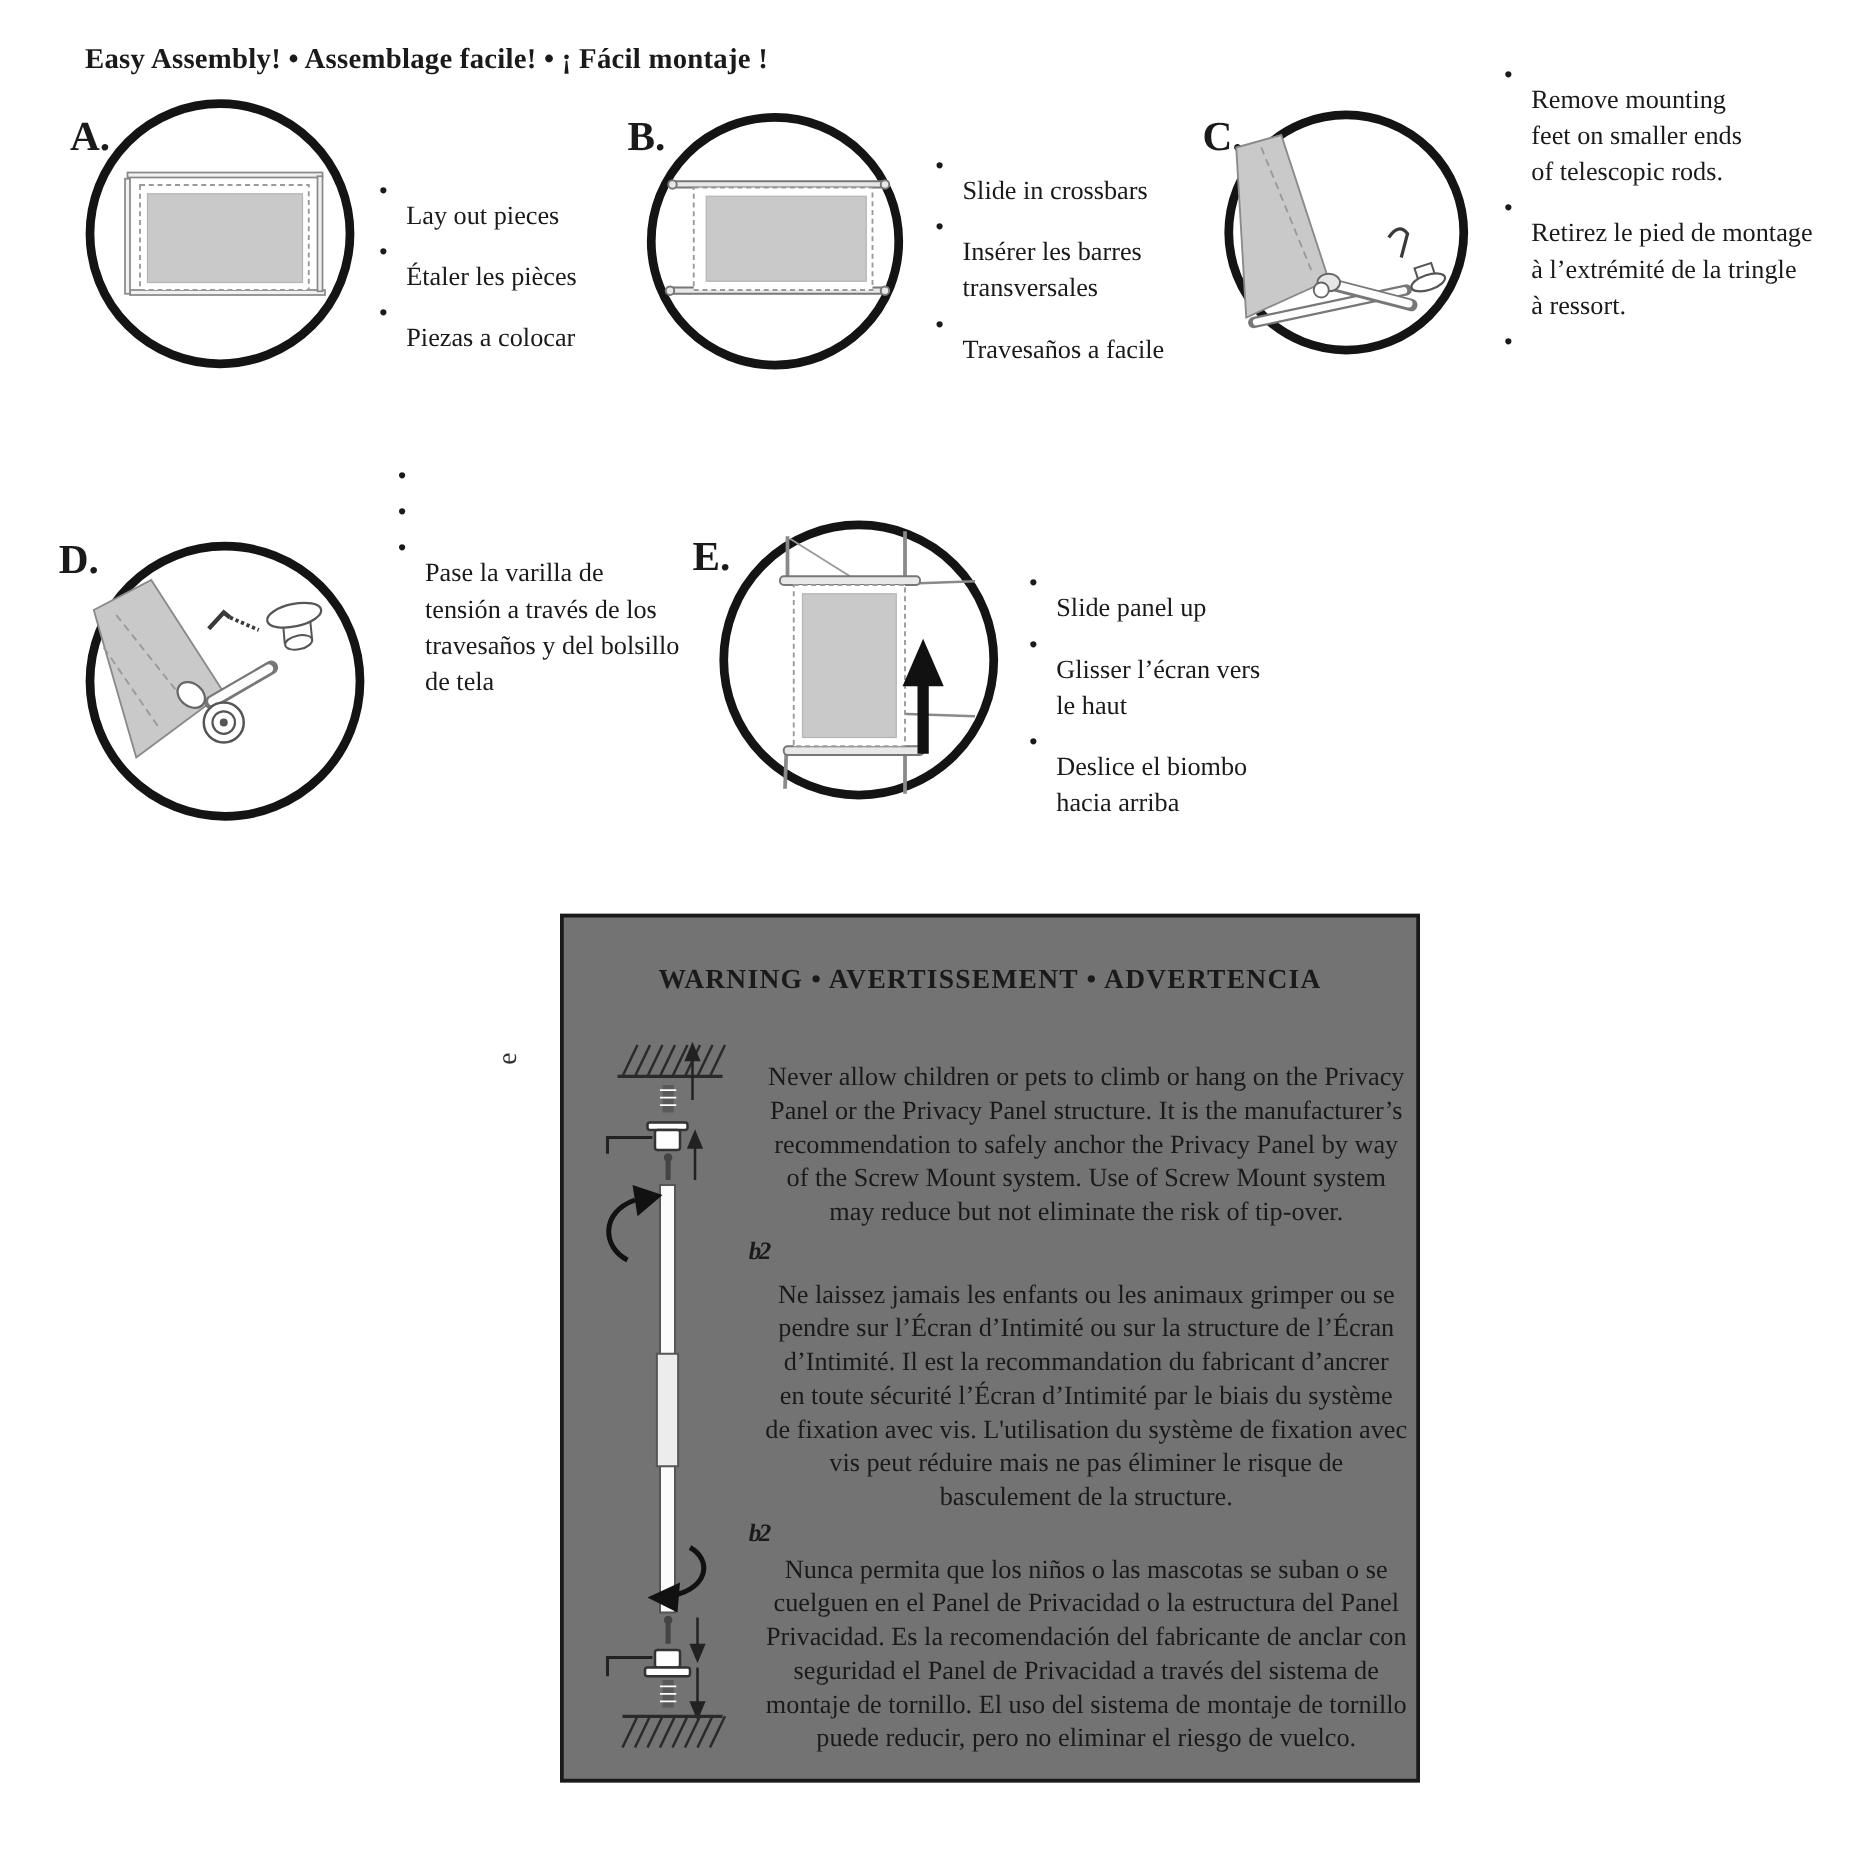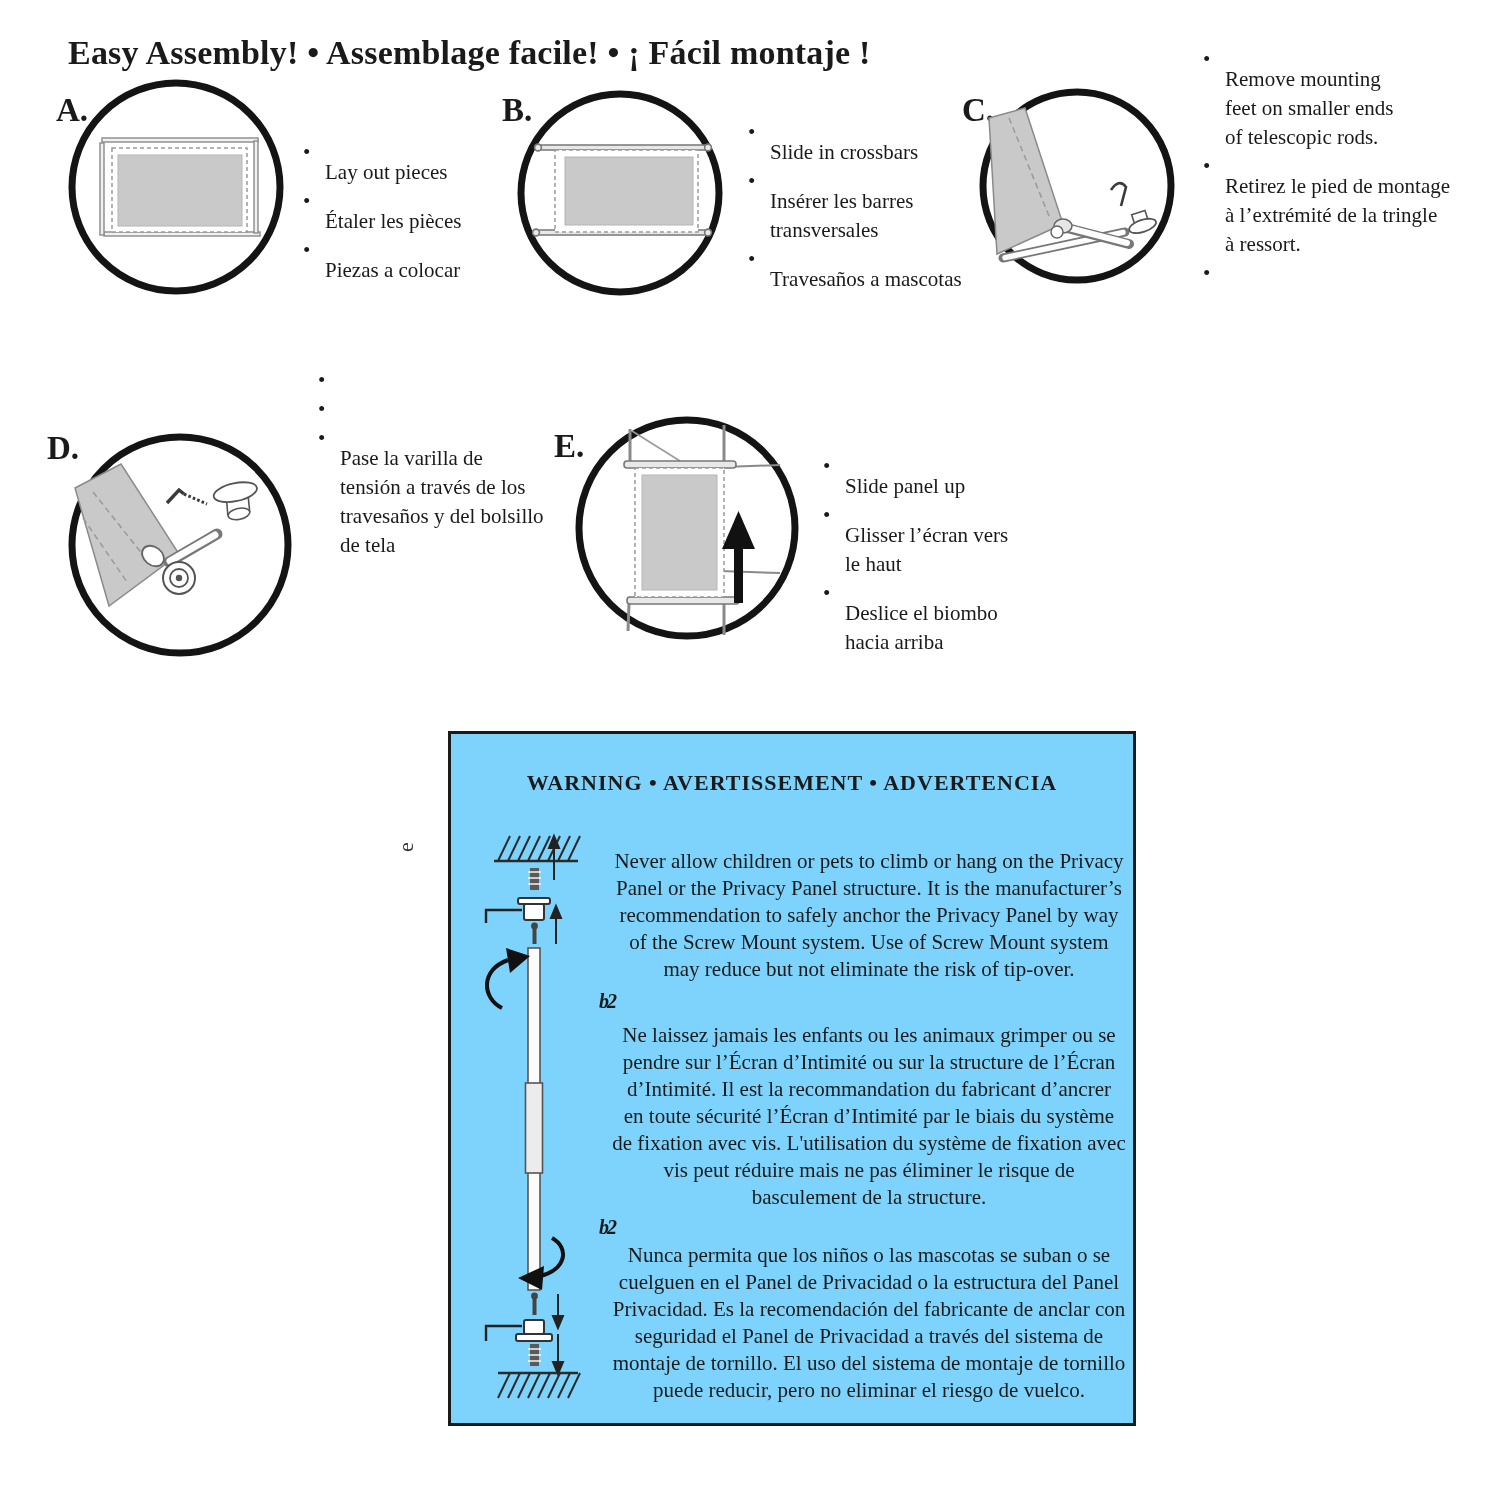--- a/index.html
+++ b/index.html
@@ -1,25 +1,25 @@
 <!DOCTYPE html>
 <html><head>
 <meta charset="utf-8">
 <style>
   html,body{margin:0;padding:0;background:#ffffff;}
   body{width:1500px;height:1500px;position:relative;overflow:hidden;
        font-family:"Liberation Serif", serif;color:#1a1a1a;}
   .abs{position:absolute;}
-  .page-title{font-weight:bold;font-size:34px;letter-spacing:.2px;white-space:nowrap;}
+  .page-title{font-weight:bold;font-size:23px;letter-spacing:.2px;white-space:nowrap;}
   .step-label{font-weight:bold;font-size:33px;}
   .bullets{font-size:21px;line-height:29px;}
   .bi{display:flex;align-items:flex-start;}
   .dot{flex:0 0 22px;width:22px;}
   .bt{white-space:pre-line;margin-top:20px;}
-  .wbox{border:3px solid #1a1a1a;background:#7dd3fc;}
+  .wbox{border:3px solid #1a1a1a;background:#737373;}
   .wtitle{font-weight:bold;font-size:22px;letter-spacing:1px;text-align:center;white-space:nowrap;}
   .wpara{font-size:21px;line-height:27px;text-align:center;white-space:pre-line;}
   .orn{font-style:italic;font-weight:bold;font-size:20px;letter-spacing:-2px;}
   .straye{font-size:22px;color:#333;transform:rotate(-90deg);}
   svg{display:block;}
 </style>
 </head>
 <body>
 
 <div class="abs page-title" style="left:68px;top:34px;">Easy Assembly!  •  Assemblage facile!  •  ¡ Fácil montaje !</div>
@@ -70,21 +70,21 @@
       <span class="dot">•</span>
       <span class="bt">Slide in crossbars</span>
     </div>
   <div class="bi">
       <span class="dot">•</span>
       <span class="bt">Insérer les barres
 transversales</span>
     </div>
   <div class="bi">
       <span class="dot">•</span>
-      <span class="bt">Travesaños a mascotas</span>
+      <span class="bt">Travesaños a facile</span>
     </div>
 </div>
 
 <div class="abs step-label" style="left:962px;top:92px;">C.</div>
 <svg class="abs" style="left:977px;top:86px;" width="200" height="200" viewBox="0 0 200 200">
   <circle cx="100" cy="100" r="94" fill="#fff" stroke="#141414" stroke-width="7"></circle>
   <polygon points="12,32 48,22 86,138 20,168" fill="#c9c9c9" stroke="#8a8a8a" stroke-width="1.5"></polygon>
   <line x1="32" y1="32" x2="72" y2="130" stroke="#9a9a9a" stroke-width="1.5" stroke-dasharray="6 4"></line>
   <g>
     <line x1="26" y1="172" x2="148" y2="146" stroke="#777" stroke-width="9" stroke-linecap="round"></line>

